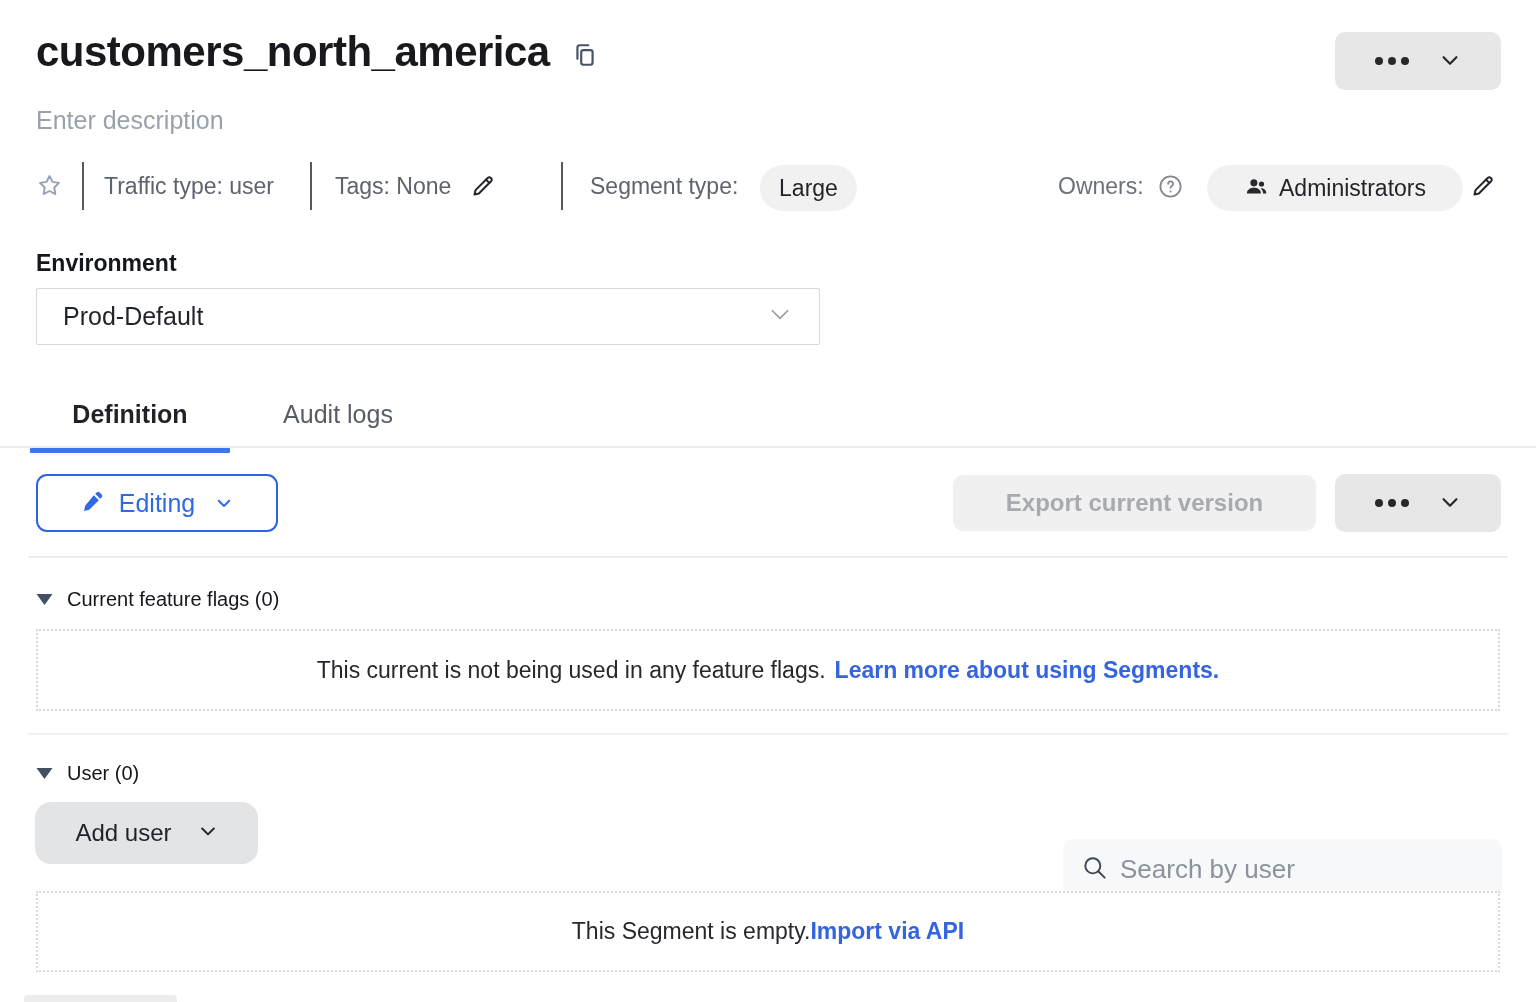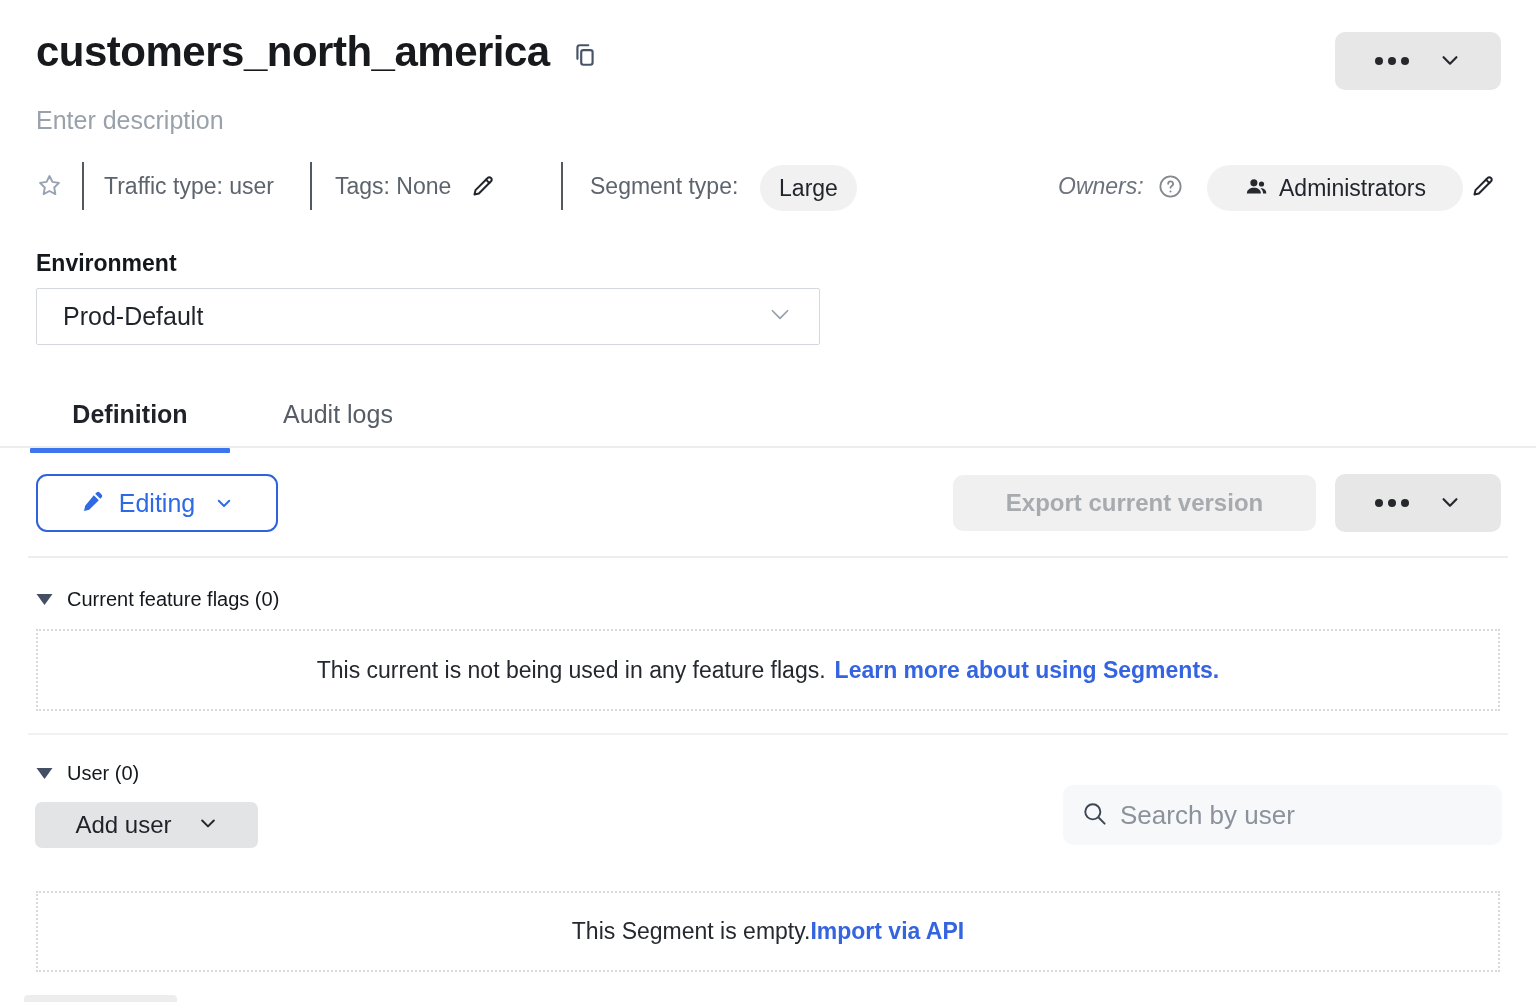--- a/index.html
+++ b/index.html
@@ -80,26 +80,26 @@
   .dotted-box {
     left:36px; width:1464px; border:2px dotted #d9d9d9; display:flex;
     align-items:center; justify-content:center; font-size:23px; color:#25292f;
     background:#fff;
   }
   .link { color:#3464e0; font-weight:700; cursor:pointer; text-decoration:none; }
   .space-left { margin-left:9px; }
 
   
   .adduser-btn {
-    left:35px; top:802px; width:223px; height:46px; background:#e3e4e6; border:none;
-    border-radius:7px; display:flex; align-items:center; justify-content:center;
+    left:35px; top:802px; width:223px; height:62px; background:#e3e4e6; border:none;
+    border-radius:16px; display:flex; align-items:center; justify-content:center;
     gap:26px; font-size:24px; color:#1f2329; font-family:inherit; cursor:pointer;
   }
   .search-box {
-    left:1063px; top:785px; width:439px; height:60px; background:#f7f8fa;
+    left:1063px; top:839px; width:439px; height:60px; background:#f7f8fa;
     border-radius:10px; display:flex; align-items:center; padding:0 18px; gap:12px;
   }
   .search-box input {
     border:none; outline:none; background:transparent; font-size:26px; flex:1;
     font-family:inherit; color:#1f2329;
   }
   .search-box input::placeholder { color:#8b929c; }
   .search-ic { color:#3d4655; flex:none; }
 
   .bottom-partial { left:24px; top:995px; width:153px; height:7px;
@@ -148,21 +148,21 @@
     <span class="icon-btn" style="left:470px; top:12px;">
       <svg width="27" height="27" viewBox="0 0 24 24" fill="none" stroke="currentColor" stroke-width="1.8" stroke-linecap="round" stroke-linejoin="round">
         <path d="M4 20l.9-3.9L15.7 5.3a2 2 0 0 1 2.9 0l.1.1a2 2 0 0 1 0 2.9L7.9 19.1 4 20z"></path>
         <path d="M14.2 6.8l3 3"></path>
       </svg>
     </span>
     <span class="vdiv" style="left:561px;"></span>
     <span class="meta-text" style="left:590px;text-align:right;">Segment type:</span>
     <span class="pill" style="left:760px; top:5px; width:97px; height:46px;">Large</span>
 
-    <span class="meta-text" style="left:1058px; color:#6b727c;font-style:italic;">Owners:</span>
+    <span class="meta-text" style="left:1058px; color:#6b727c;">Owners:</span>
     <span class="icon-btn" style="left:1157px; top:13px; color:#84888f;">
       <svg width="27" height="27" viewBox="0 0 24 24" fill="none" stroke="currentColor" stroke-width="1.6" stroke-linecap="round" stroke-linejoin="round">
         <circle cx="12" cy="12" r="9"></circle>
         <path d="M9.9 9.6a2.2 2.2 0 1 1 3.2 2c-.7.4-1.1.9-1.1 1.6"></path>
         <circle cx="12" cy="16.4" r="0.9" fill="currentColor" stroke="none"></circle>
       </svg>
     </span>
     <span class="pill" style="left:1207px; top:5px; width:256px; height:46px;">
       <span style="color:#26292e; margin-top:3px;">
         <svg width="25" height="25" viewBox="0 0 24 24" fill="currentColor">

